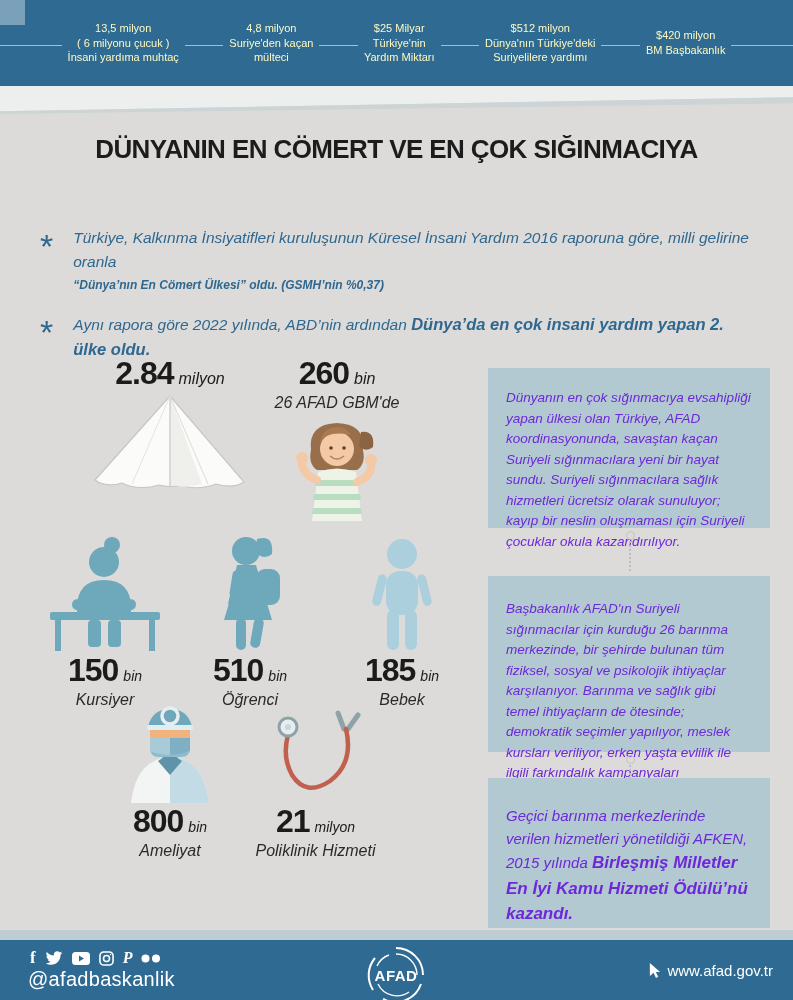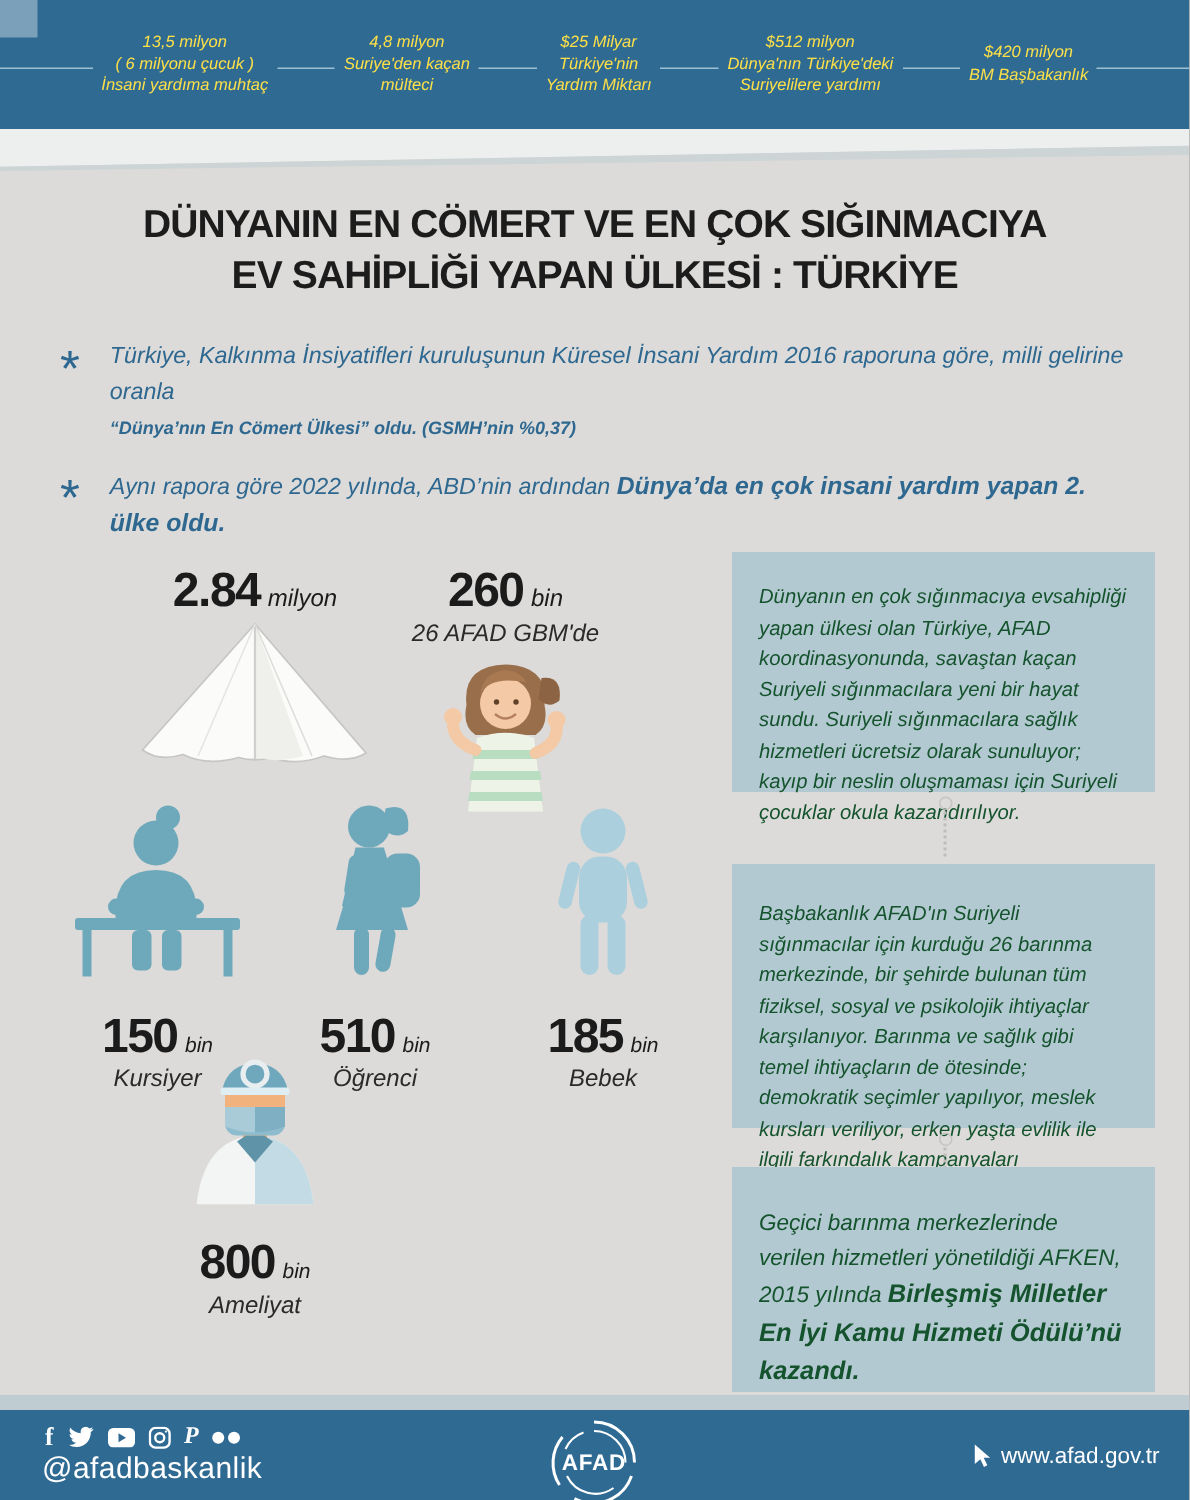--- a/index.html
+++ b/index.html
@@ -6,21 +6,21 @@
     --banner-blue:#2f6a93; --strip-blue:#bfcdd2; --page-bg:#dcdbd9;
     --box-bg:#b3c9d1; --text-blue:#2e6890; --icon-blue:#6ea8bb;
     --icon-blue-light:#abcfdd; --stetho-red:#c2604e; --title-black:#1c1c1c;
   }
   *{margin:0;padding:0;box-sizing:border-box;}
   body{font-family:"Liberation Sans",sans-serif;background:#888;}
   .page{position:relative;width:793px;height:1000px;background:var(--page-bg);overflow:hidden;margin:0 auto;}
 
   
   .banner{position:absolute;left:0;top:0;width:793px;height:86px;background:var(--banner-blue);
-          display:flex;align-items:center;color:#fde047;font-style:italic;}
+          display:flex;align-items:center;color:#fef9c3;}
   .corner-square{position:absolute;left:0;top:0;width:25px;height:25px;background:#7ba0b9;}
   .banner-item{flex:none;text-align:center;font-size:11px;line-height:1.35;padding:0 6px;z-index:2;}
   .banner-sep{flex:1;height:1px;background:#9dc0d4;align-self:center;margin-top:5px;}
   .banner-sep.edge{flex:1.6;}
 
   
   .band{position:absolute;left:0;top:86px;width:793px;height:28px;}
   .band .light{position:absolute;inset:0;background:#ecefee;
                clip-path:polygon(0 0,100% 0,100% 40%,0 90%);}
   .band .mid{position:absolute;inset:0;background:#ccd4d6;
@@ -33,21 +33,21 @@
   
   .bullets{position:absolute;left:40px;top:226px;width:716px;color:var(--text-blue);font-style:italic;}
   .bullet{display:flex;gap:20px;margin-bottom:17px;}
   .star{font-size:34px;line-height:1;font-style:normal;transform:translateY(3px);flex:none;}
   .bullet-text{font-size:15.5px;line-height:1.55;}
   .bullet-bold-block{display:block;font-weight:bold;font-size:12px;margin-top:2px;}
   .bullet-bold-inline{font-weight:bold;font-size:16.5px;}
 
   
   .stat{position:absolute;text-align:center;color:#1b1b1b;}
-  .stat .numline{white-space:nowrap;margin-top:20px;}
+  .stat .numline{white-space:nowrap;}
   .stat .num{font-size:32px;font-weight:bold;letter-spacing:-1px;}
   .stat .unit{font-size:16px;font-style:italic;margin-left:5px;}
   .stat .label{font-size:16px;font-style:italic;color:#2a2a2a;line-height:1.2;margin-top:1px;}
   .stat.sm .num{font-size:32px;}
   .stat.sm .unit{font-size:14px;}
   .stat .iconbox{display:flex;justify-content:center;align-items:flex-end;}
   .stat.icon-top .iconbox{margin-bottom:8px;}
   .stat.icon-bottom .iconbox{margin-top:10px;}
 
   .stat-tent{left:80px;top:355px;width:180px;}
@@ -55,21 +55,21 @@
   .stat-kursiyer{left:35px;top:520px;width:140px;}
   .stat-ogrenci{left:180px;top:520px;width:140px;}
   .stat-bebek{left:332px;top:520px;width:140px;}
   .stat-ameliyat{left:100px;top:693px;width:140px;}
   .stat-poliklinik{left:228px;top:693px;width:175px;}
   .row-iconbox{height:122px;}
   .row3-iconbox{height:100px;}
 
   
   .info-box{position:absolute;left:488px;width:282px;background:var(--box-bg);
-            color:#14532d;font-style:italic;padding:20px 18px;}
+            color:#6d28d9;font-style:italic;padding:20px 18px;}
   .info-box .txt{font-size:13.5px;line-height:1.52;}
   .box-1{top:368px;height:160px;}
   .box-2{top:576px;height:176px;padding-top:23px;}
   .box-3{top:778px;height:150px;padding-top:27px;}
   .box-3 .txt{font-size:15px;line-height:1.5;}
   .box-3 .award-bold{font-weight:bold;font-size:17px;}
   .connector{position:absolute;left:624px;width:12px;text-align:center;}
   .connector .ring{width:9px;height:9px;border:1.5px solid #c3c3c1;border-radius:50%;margin:0 auto;}
   .connector .dots{width:0;border-left:2px dotted #bdbdbb;margin:1px auto 0;}
   .conn-1{top:531px;} .conn-1 .dots{height:30px;}
@@ -133,21 +133,20 @@
     <div class="banner-sep edge"></div>
   </div>
 
   <div class="band">
     <div class="light"></div>
       <div class="mid"></div>
   </div>
 
   <div class="title">
     <div>DÜNYANIN EN CÖMERT VE EN ÇOK SIĞINMACIYA</div>
-    <div>EV SAHİPLİĞİ YAPAN ÜLKESİ : TÜRKİYE</div>
   </div>
 
   <div class="bullets">
     <div class="bullet">
       <span class="star">*</span>
       <span class="bullet-text">
         <span>Türkiye, Kalkınma İnsiyatifleri kuruluşunun Küresel İnsani Yardım 2016 raporuna göre, milli gelirine oranla</span>
         <span class="bullet-bold-block">“Dünya’nın En Cömert Ülkesi” oldu. (GSMH’nin %0,37)</span>
       </span>
     </div>
@@ -263,20 +262,33 @@
         <path d="M54 33 L74 33 L74 46 Q64 50 54 50 Z" fill="#7fafc2"></path>
         <path d="M32 22 Q36 4 54 4 Q72 4 76 22 Z" fill="#6fa7bd"></path>
         <rect x="31" y="20" width="46" height="5" rx="2" fill="#dfeef3"></rect>
         <circle cx="54" cy="11" r="8" fill="none" stroke="#e8eef0" stroke-width="3.5"></circle>
       </svg>
     </div>
     <div class="numline"><span class="num">800</span><span class="unit">bin</span></div>
     <div class="label">Ameliyat</div>
   </div>
 
+  <div class="stat sm icon-bottom stat-poliklinik">
+    <div class="iconbox row3-iconbox">
+      <svg width="96" height="96" viewBox="0 0 96 96">
+        <path d="M76 22 L70 6" stroke="#8ea3a8" stroke-width="5" stroke-linecap="round" fill="none"></path>
+        <path d="M80 22 L90 8" stroke="#8ea3a8" stroke-width="5" stroke-linecap="round" fill="none"></path>
+        <path d="M78 22 Q86 56 62 74 Q38 90 24 68 Q14 50 20 28" stroke="#c2604e" stroke-width="4.5" fill="none" stroke-linecap="round"></path>
+        <circle cx="20" cy="20" r="9" fill="#e8eef0" stroke="#8ea3a8" stroke-width="3"></circle>
+        <circle cx="20" cy="20" r="3" fill="#c9d6da"></circle>
+      </svg>
+    </div>
+    <div class="numline"><span class="num">21</span><span class="unit">milyon</span></div>
+    <div class="label">Poliklinik Hizmeti</div>
+  </div>
 
   <div class="info-box box-1">
     <div class="txt">Dünyanın en çok sığınmacıya evsahipliği yapan ülkesi olan Türkiye, AFAD koordinasyonunda, savaştan kaçan Suriyeli sığınmacılara yeni bir hayat sundu. Suriyeli sığınmacılara sağlık hizmetleri ücretsiz olarak sunuluyor; kayıp bir neslin oluşmaması için Suriyeli çocuklar okula kazandırılıyor.</div>
   </div>
 
   <div class="connector conn-1">
     <div class="ring"></div>
     <div class="dots"></div>
   </div>
 

